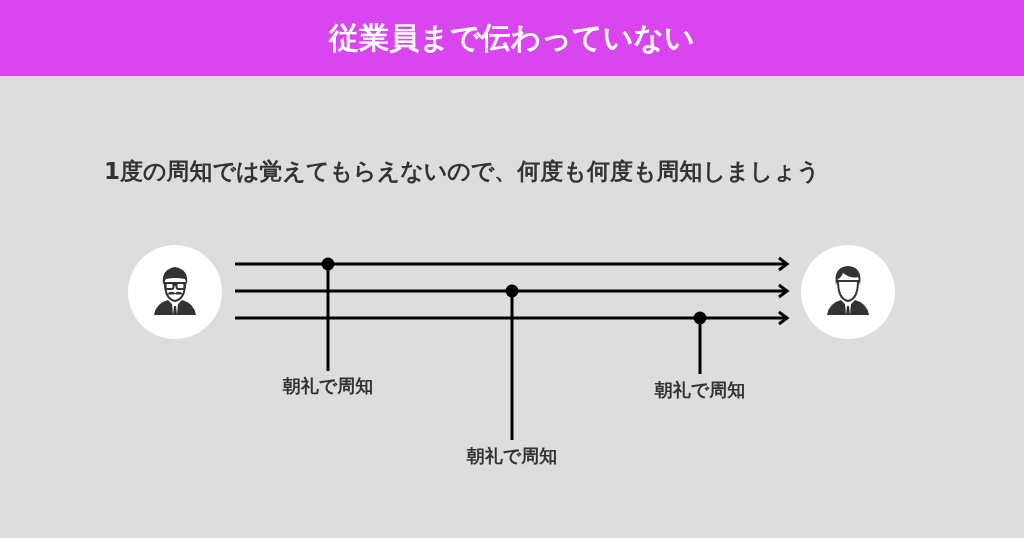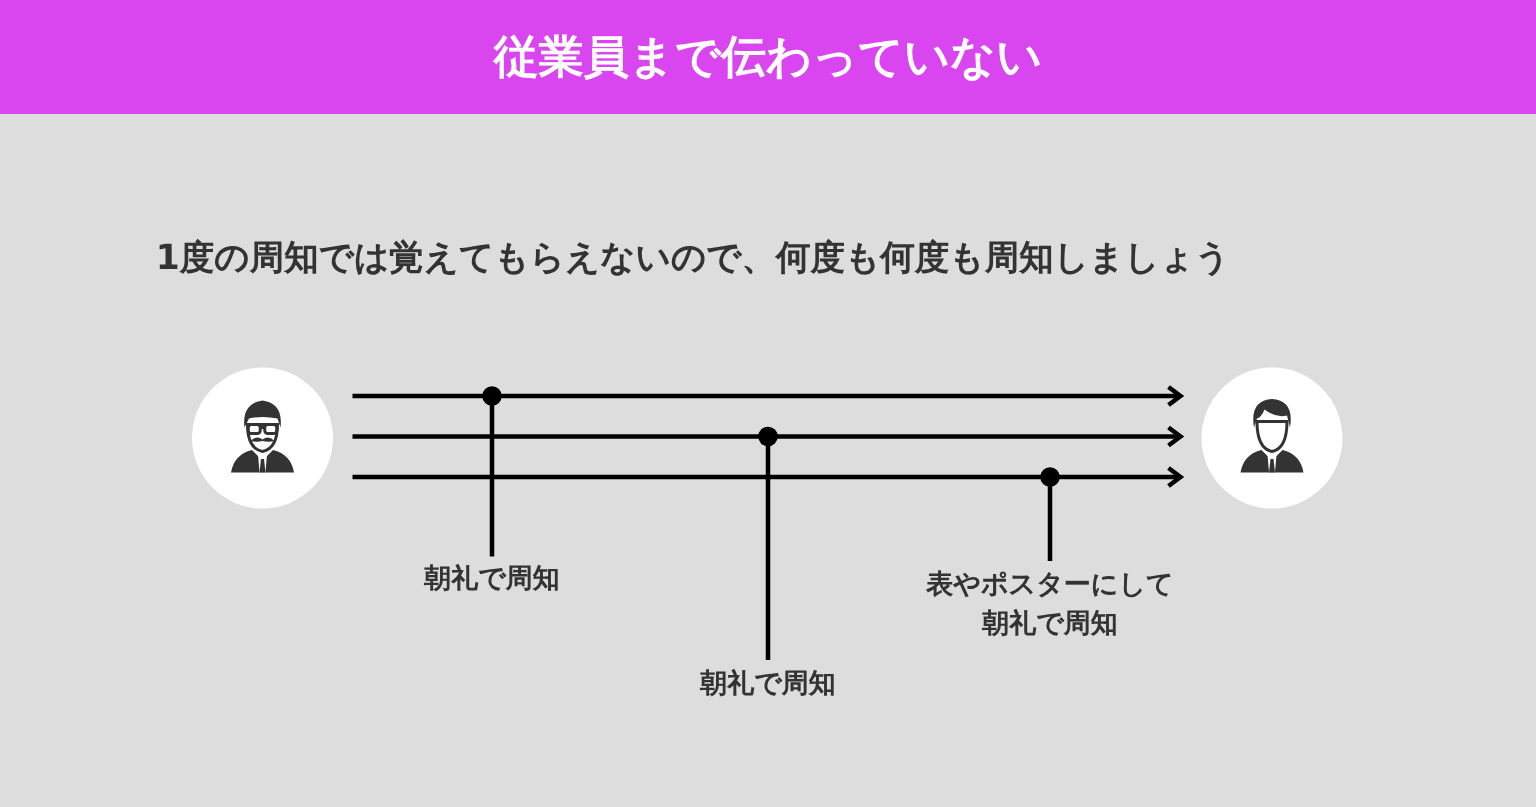--- a/index.html
+++ b/index.html
@@ -65,15 +65,14 @@
     <line x1="700" y1="318" x2="700" y2="374"></line>
   </g>
   <circle cx="328" cy="264" r="6.5" fill="#000"></circle>
   <circle cx="512" cy="291" r="6.5" fill="#000"></circle>
   <circle cx="700" cy="318" r="6.5" fill="#000"></circle>
 </svg>
 
 <div class="label" style="left:268px; top:373px; width:120px;">朝礼で周知</div>
 <div class="label" style="left:437px; top:443px; width:150px;">朝礼で周知</div>
 <div class="label" style="left:590px; top:377px; width:220px;">
-  <div>表やポスターにして</div>
   <div>朝礼で周知</div>
 </div>
 
 </body></html>

